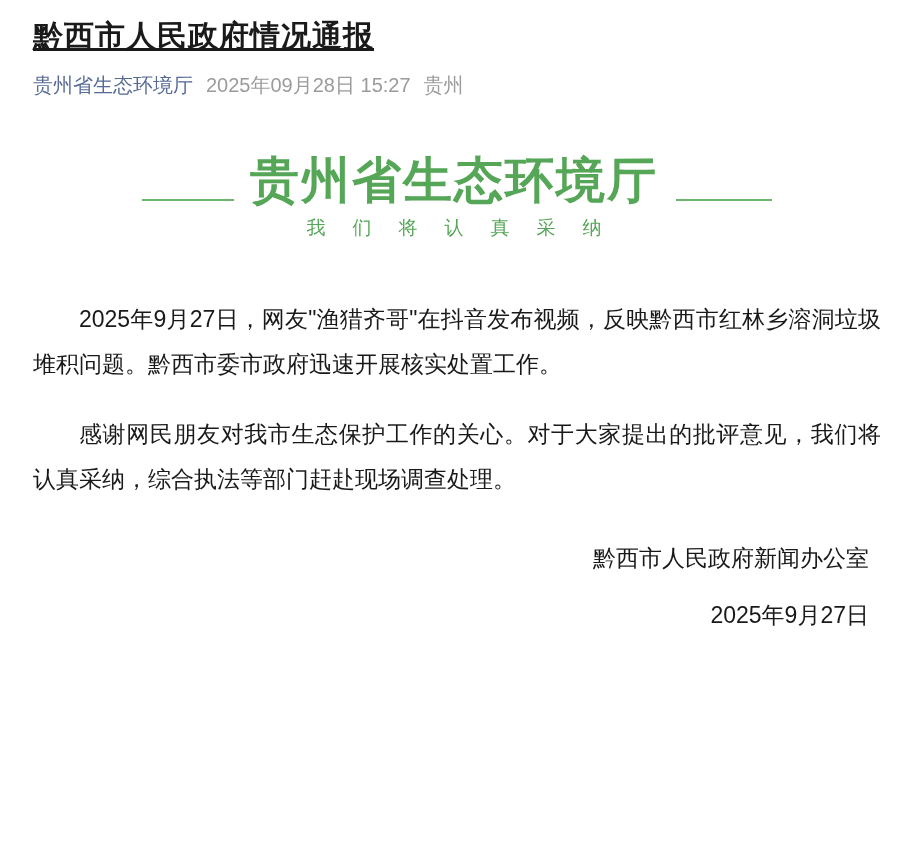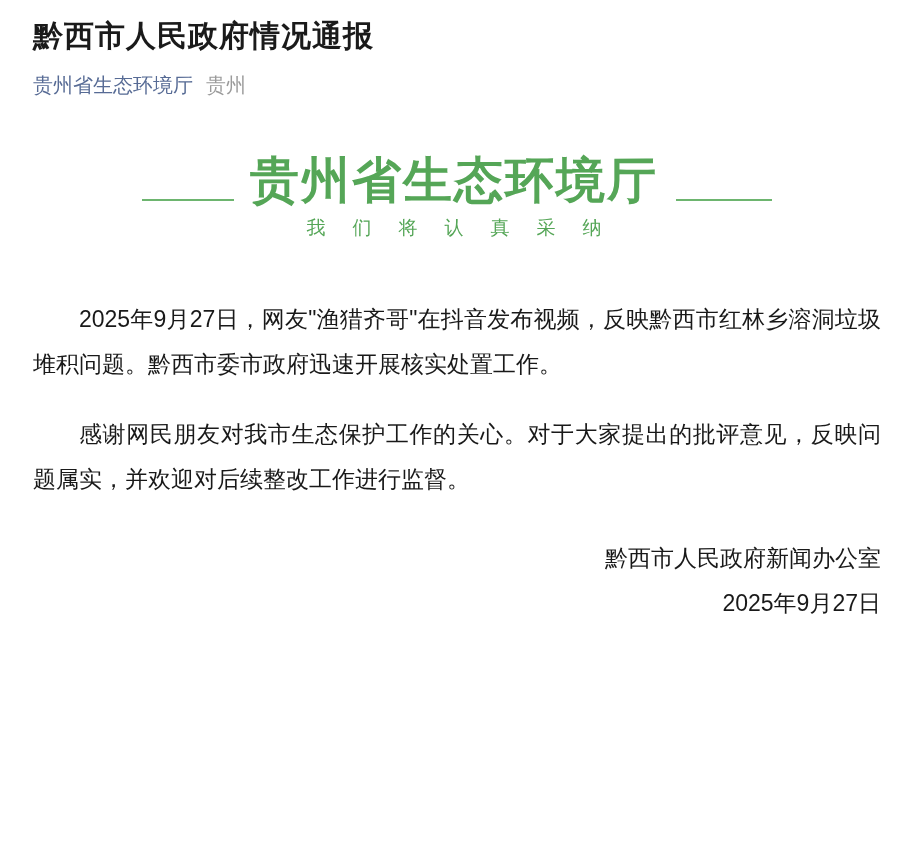--- a/index.html
+++ b/index.html
@@ -15,20 +15,21 @@
   .page { padding: 12px 33px 0 33px; }
 
   
   .title {
     font-size: 30px;
     line-height: 40px;
     font-weight: 700;
     letter-spacing: 1px;
     color: #1a1a1a;
     margin: 4px 0 0 0;
+    text-decoration: underline;
   }
 
   
   .meta {
     margin-top: 16px;
     font-size: 20px;
     line-height: 26px;
     display: flex;
     align-items: baseline;
     gap: 13px;
@@ -87,49 +88,50 @@
   }
 
   
   .signature {
     margin-top: 34px;
     font-size: 23px;
     line-height: 45px;
     text-align: right;
     color: #191919;
   }
-  .signature p { margin: 0; }
+  .signature p { margin: 12px; }
 </style>
 </head>
 <body>
 
 <div class="page">
 
   <h1 class="title">黔西市人民政府情况通报</h1>
 
   <div class="meta">
     <a class="account-link">贵州省生态环境厅</a>
+    <span>2025年09月28日 15:27</span>
     <span>贵州</span>
   </div>
 
   <div class="banner">
     <div class="hline left"></div>
 
 
     <div class="banner-text">
       <div class="org-name">贵州省生态环境厅</div>
       <div class="org-subtitle">我们将认真采纳</div>
     </div>
 
     <div class="hline right"></div>
   </div>
 
   <div class="content">
     <p>2025年9月27日，网友"渔猎齐哥"在抖音发布视频，反映黔西市红林乡溶洞垃圾堆积问题。黔西市委市政府迅速开展核实处置工作。</p>
-    <p>感谢网民朋友对我市生态保护工作的关心。对于大家提出的批评意见，反映问题属实，并欢迎对后续整改工作进行监督。</p>
+    <p>感谢网民朋友对我市生态保护工作的关心。对于大家提出的批评意见，我们将认真采纳，综合执法等部门赶赴现场调查处理。</p>
   </div>
 
   <div class="signature">
     <p>黔西市人民政府新闻办公室</p>
     <p>2025年9月27日</p>
   </div>
 
 </div>
 
 </body></html>

